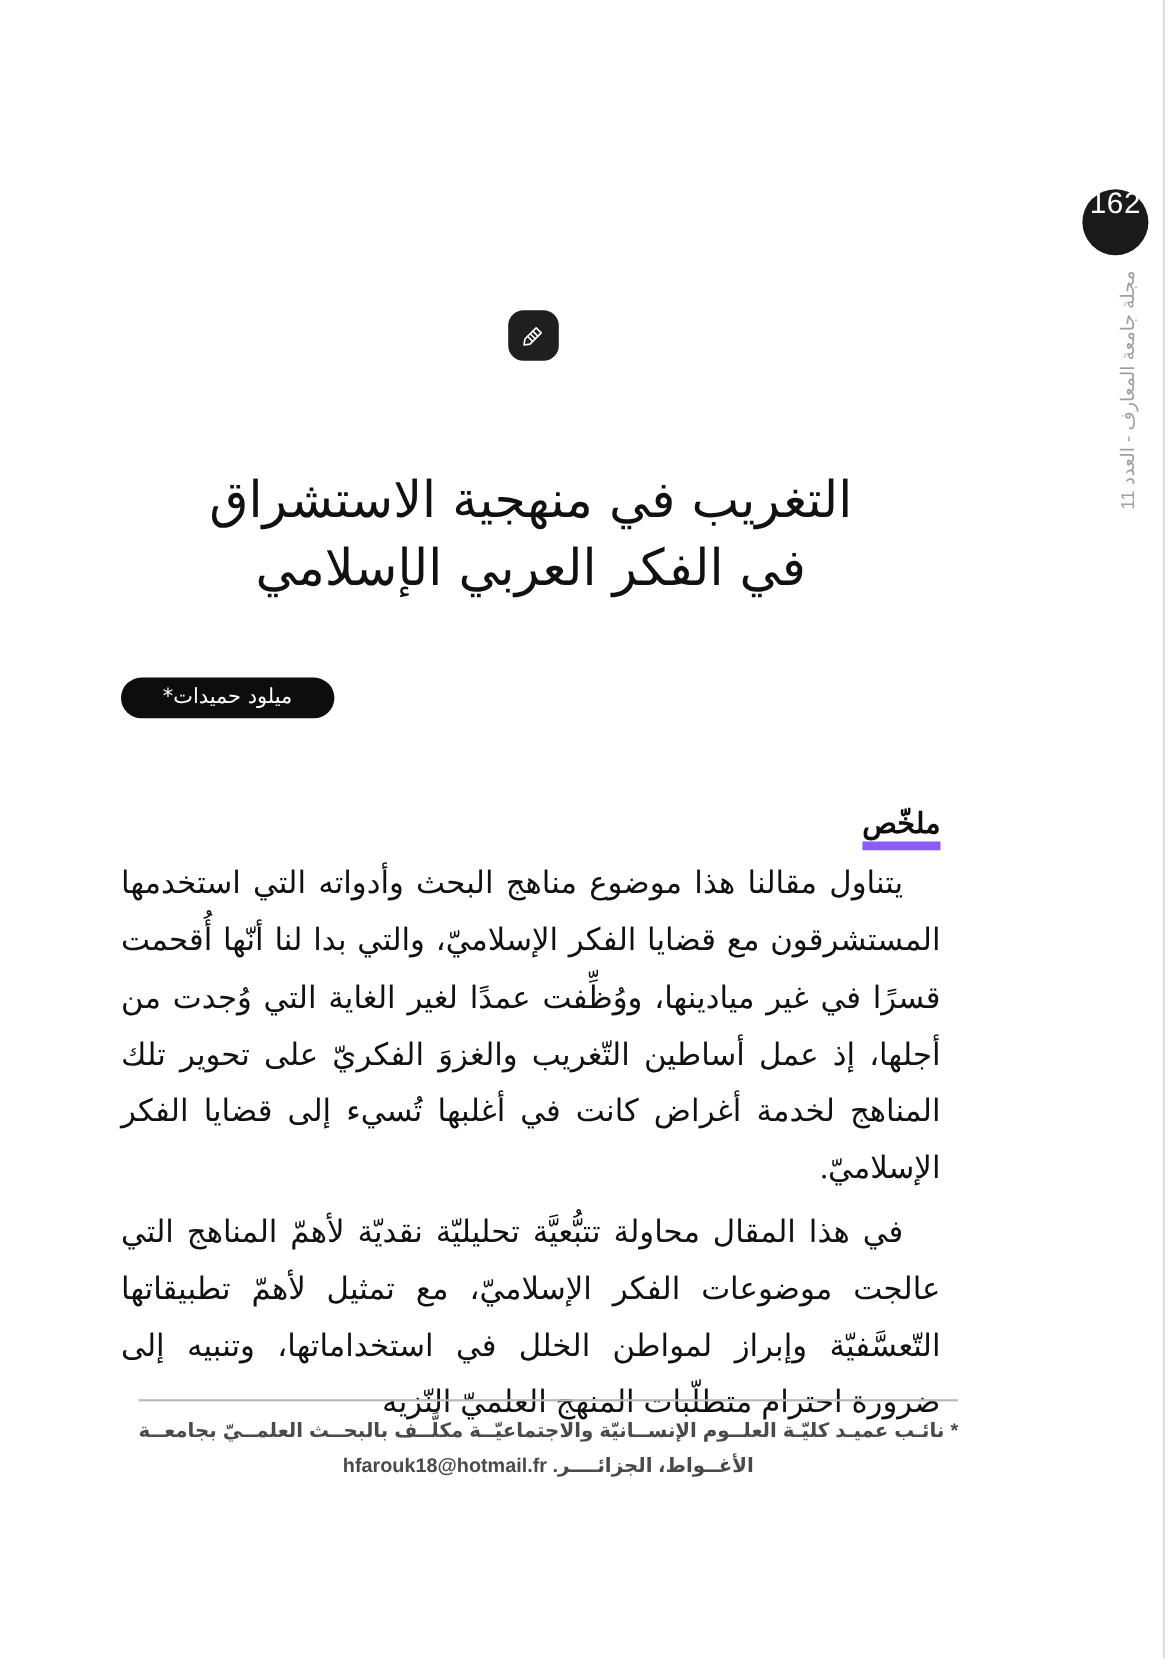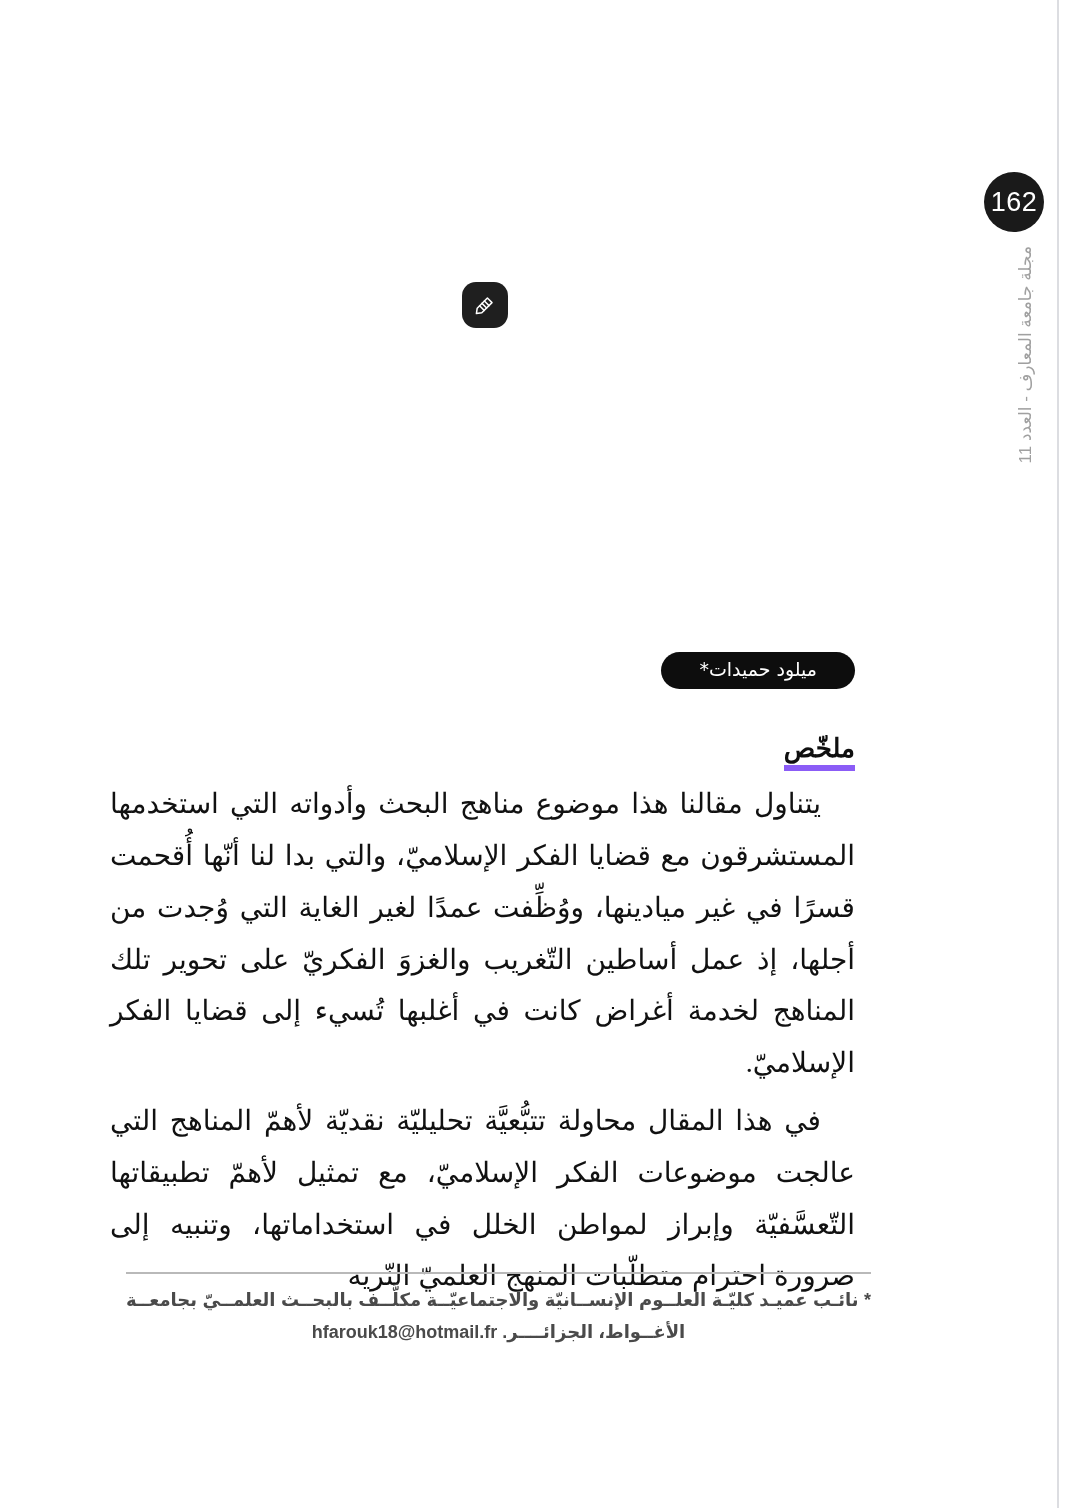--- a/index.html
+++ b/index.html
@@ -37,21 +37,20 @@
   .page-number-badge {
     position: absolute;
     top: 172px;
     right: 22px;
     width: 60px;
     height: 60px;
     border-radius: 50%;
     background: #1a1a1a;
     color: #ffffff;
     display: flex;
-    align-items: center;
     justify-content: center;
     font-family: "Liberation Sans", "DejaVu Sans", sans-serif;
     font-size: 27px;
     letter-spacing: 0.5px;
     line-height: 1;
   }
 
   
   .running-head {
     position: absolute;
@@ -115,24 +114,24 @@
     font-family: "DejaVu Sans", "Liberation Sans", sans-serif;
     font-weight: normal;
     font-size: 31px;
     line-height: 1.2;
     color: #141414;
   }
 
   
   .author-pill-wrap {
     position: absolute;
-    top: 652px;
+    top: 616px;
     left: 0;
     width: 745px;
-    text-align: right;
+    text-align: left;
   }
 
   .author-pill {
     display: inline-block;
     background: #0d0d0d;
     color: #ffffff;
     border-radius: 20px;
     padding: 6px 38px 8px 38px;
     font-family: "DejaVu Sans", "Liberation Sans", sans-serif;
     font-size: 19px;
@@ -150,21 +149,21 @@
   .abstract-heading {
     margin: 0 0 14px 0;
     text-align: right;
     font-family: "Liberation Serif", "DejaVu Serif", serif;
     font-weight: bold;
     font-size: 26px;
     line-height: 1.2;
     color: #0f0f0f;
   }
   .abstract-heading span {
-    border-bottom: 6px solid #8b5cf6;
+    border-bottom: 8px solid #8b5cf6;
     padding-bottom: 2px;
   }
 
   .abstract-para {
     margin: 0;
     text-align: justify;
     text-align-last: right;
     text-indent: 34px;
     font-family: "Liberation Serif", "DejaVu Serif", serif;
     font-size: 28px;
@@ -226,20 +225,24 @@
         <path d="M6.6 12.8 L11.2 17.4"></path>
         <path d="M9.0 10.4 L13.6 15.0"></path>
         <path d="M11.4 8.0 L16.0 12.6"></path>
       </g>
     </svg>
   </div>
 
   <div class="content">
 
     <div class="title-block">
+      <h1 class="article-title">
+        <span>التغريب في منهجية الاستشراق</span><br>
+        <span>في الفكر العربي الإسلامي</span>
+      </h1>
     </div>
 
     <div class="author-pill-wrap">
       <span class="author-pill">ميلود حميدات*</span>
     </div>
 
     <div class="abstract-block">
       <h2 class="abstract-heading">
         <span>ملخّص</span>
       </h2>

